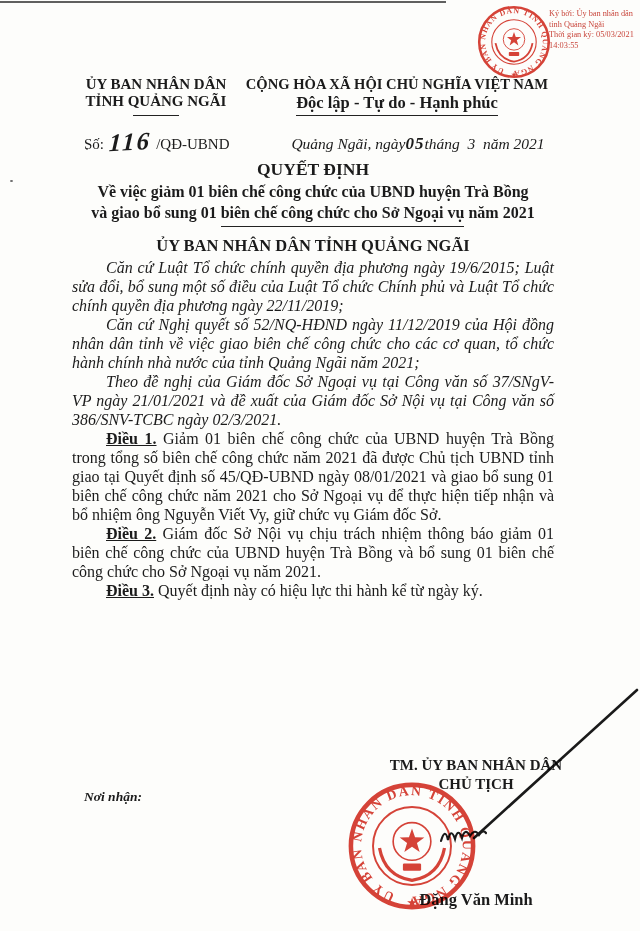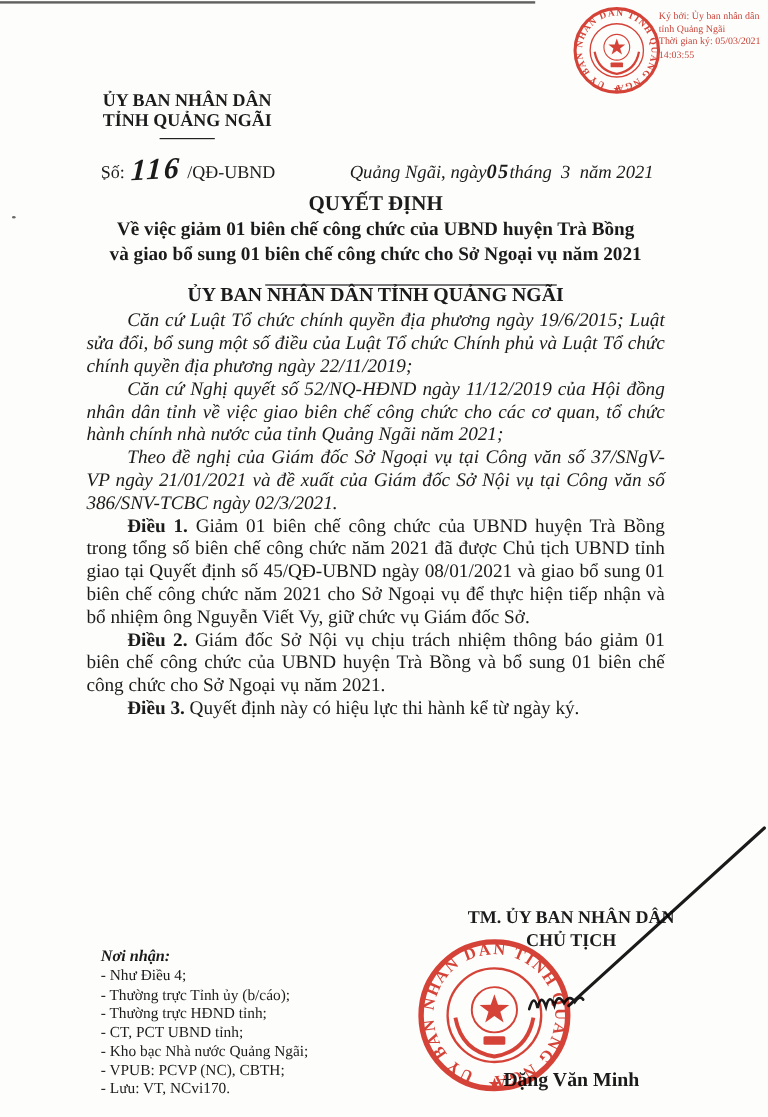--- a/index.html
+++ b/index.html
@@ -53,29 +53,29 @@
     font-size:25px;letter-spacing:2px;transform:rotate(-3deg) skewX(-6deg);
     margin:0 5px;position:relative;top:1px;
   }
   .date-group{margin-left:auto;width:272px;text-align:center;font-style:italic;font-size:15.5px;white-space:nowrap;}
   .hand-05{font-weight:bold;font-size:17px;letter-spacing:1px;font-style:italic;}
 
   
   .title-block{position:absolute;top:159px;left:72px;width:482px;text-align:center;}
   .title-kind{font-weight:bold;font-size:17.5px;line-height:20px;}
   .title-subject{font-weight:bold;font-size:16px;line-height:21px;margin-top:2px;}
-  .u-part{border-bottom:1.5px solid #222;padding-bottom:16px;}
+  .u-part{border-bottom:1.5px solid #222;padding-bottom:5px;}
   .title-authority{font-weight:bold;font-size:16.5px;margin-top:13px;}
 
   
   .body-col{position:absolute;top:258px;left:72px;width:482px;text-align:justify;}
   .preamble p{margin:0;padding-top:0;font-style:italic;font-size:16px;line-height:19px;text-indent:34px;}
   .decision-heading{text-align:center;font-weight:bold;font-size:16.5px;line-height:19px;margin:15px 0 11px;}
   .article{margin:0;font-size:16px;line-height:19px;text-indent:34px;}
-  .art-label{font-weight:bold;}
+  .art-label{font-weight:bold;text-decoration:underline;}
 
   
   .recipients{position:absolute;top:756px;left:84px;width:250px;}
   .recipients-heading{font-weight:bold;font-style:italic;font-size:13.5px;line-height:17px;margin-top:32px;}
   .recipients ul{margin:1px 0 0;padding:0;list-style:none;font-size:12.8px;line-height:15.7px;}
   .sign-block{position:absolute;top:756px;left:360px;width:232px;text-align:center;}
   .sign-onbehalf{font-weight:bold;font-size:15px;line-height:19px;white-space:nowrap;}
   .sign-title{font-weight:bold;font-size:15px;line-height:19px;}
   .signer-name{font-weight:bold;font-size:16.5px;margin-top:96px;white-space:nowrap;}
 
@@ -113,20 +113,25 @@
       <rect class="emblem-shape" x="86" y="127" width="28" height="11" rx="2"></rect>
     </g>
   </svg>
 
   <div class="header-row">
     <div class="issuer-col">
       <div>ỦY BAN NHÂN DÂN</div>
       <div>TỈNH QUẢNG NGÃI</div>
       <div class="issuer-rule"></div>
     </div>
+    <div class="national-col">
+      <div class="national-l1">CỘNG HÒA XÃ HỘI CHỦ NGHĨA VIỆT NAM</div>
+      <div class="national-l2">Độc lập - Tự do - Hạnh phúc</div>
+      <div class="national-rule"></div>
+    </div>
   </div>
 
   <div class="num-row">
     <div class="so-group"><span>Số:</span><span class="hand-116">116</span><span>/QĐ-UBND</span></div>
     <div class="date-group"><span>Quảng Ngãi, ngày</span><span class="hand-05">05</span><span style="white-space:pre">tháng  3  năm 2021</span></div>
   </div>
 
   <div class="title-block">
     <div class="title-kind">QUYẾT ĐỊNH</div>
     <div class="title-subject">
@@ -142,29 +147,20 @@
       <p>Căn cứ Nghị quyết số 52/NQ-HĐND ngày 11/12/2019 của Hội đồng nhân dân tỉnh về việc giao biên chế công chức cho các cơ quan, tổ chức hành chính nhà nước của tỉnh Quảng Ngãi năm 2021;</p>
       <p>Theo đề nghị của Giám đốc Sở Ngoại vụ tại Công văn số 37/SNgV-VP ngày 21/01/2021 và đề xuất của Giám đốc Sở Nội vụ tại Công văn số 386/SNV-TCBC ngày 02/3/2021.</p>
     </div>
     <p class="article"><span class="art-label">Điều 1.</span> <span>Giảm 01 biên chế công chức của UBND huyện Trà Bồng trong tổng số biên chế công chức năm 2021 đã được Chủ tịch UBND tỉnh giao tại Quyết định số 45/QĐ-UBND ngày 08/01/2021 và giao bổ sung 01 biên chế công chức năm 2021 cho Sở Ngoại vụ để thực hiện tiếp nhận và bổ nhiệm ông Nguyễn Viết Vy, giữ chức vụ Giám đốc Sở.</span></p>
     <p class="article"><span class="art-label">Điều 2.</span> <span>Giám đốc Sở Nội vụ chịu trách nhiệm thông báo giảm 01 biên chế công chức của UBND huyện Trà Bồng và bổ sung 01 biên chế công chức cho Sở Ngoại vụ năm 2021.</span></p>
     <p class="article"><span class="art-label">Điều 3.</span> <span>Quyết định này có hiệu lực thi hành kể từ ngày ký.</span></p>
   </div>
 
   <div class="recipients">
     <div class="recipients-heading">Nơi nhận:</div>
-    <ul>
-      <li>- Như Điều 4;</li>
-      <li>- Thường trực Tỉnh ủy (b/cáo);</li>
-      <li>- Thường trực HĐND tỉnh;</li>
-      <li>- CT, PCT UBND tỉnh;</li>
-      <li>- Kho bạc Nhà nước Quảng Ngãi;</li>
-      <li>- VPUB: PCVP (NC), CBTH;</li>
-      <li>- Lưu: VT, NCvi170.</li>
-    </ul>
   </div>
 
   <div class="sign-block">
     <div class="sign-onbehalf">TM. ỦY BAN NHÂN DÂN</div>
     <div class="sign-title">CHỦ TỊCH</div>
     <div class="signer-name">Đặng Văn Minh</div>
   </div>
 
   <svg class="seal seal-big" viewBox="0 0 200 200">
     <defs>

